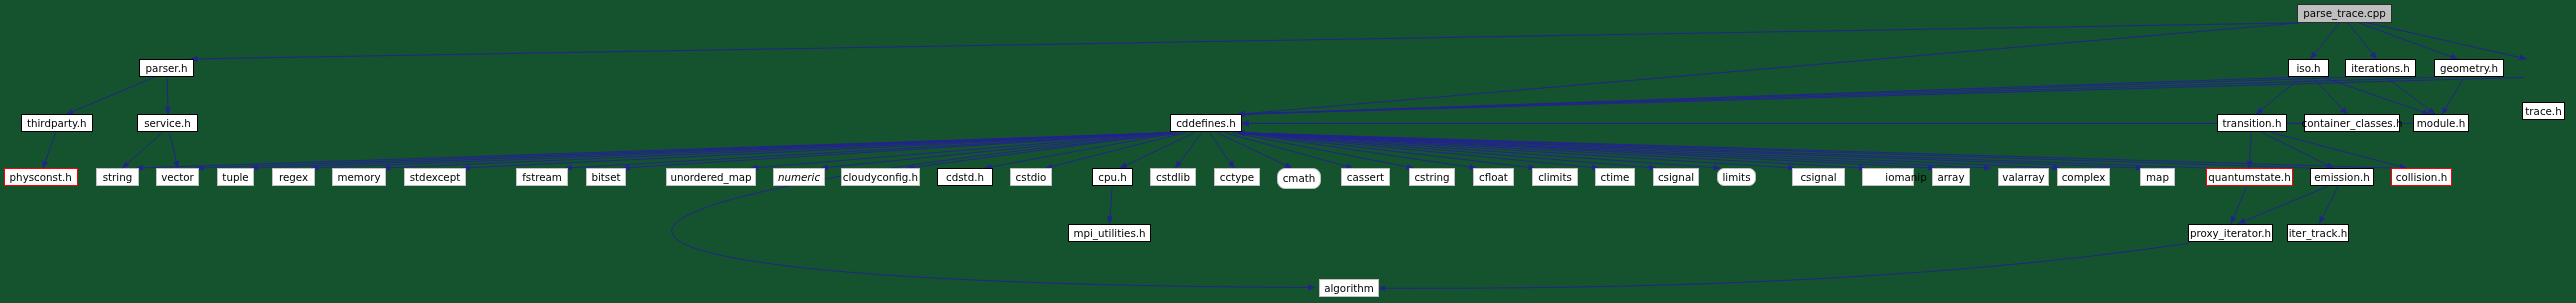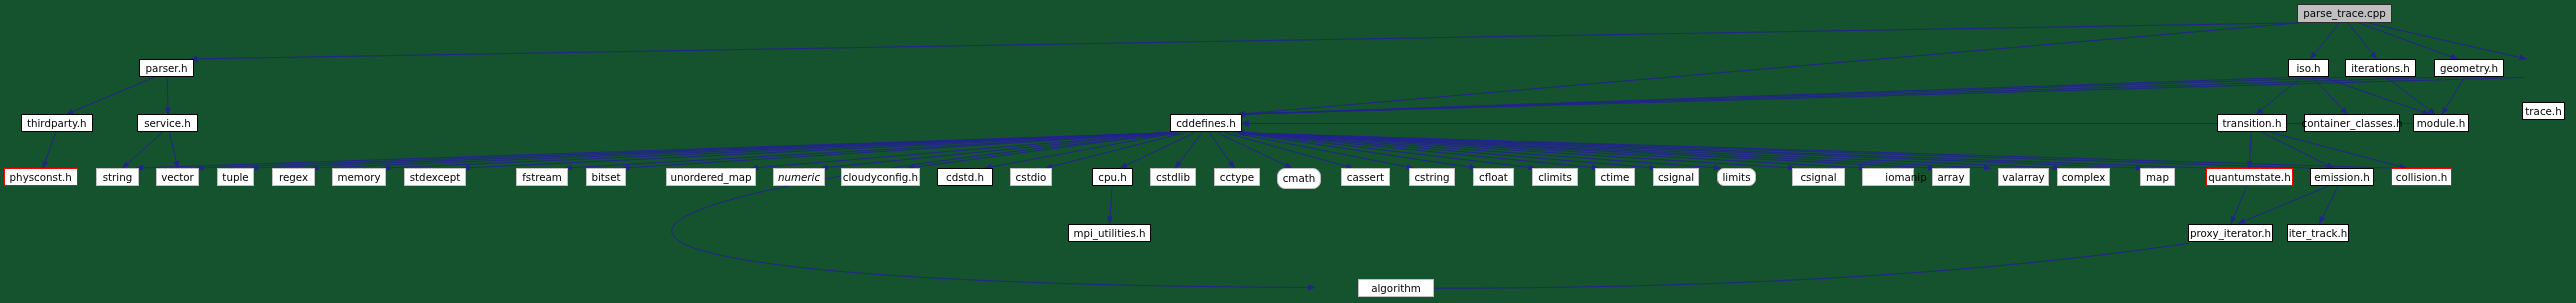--- a/index.html
+++ b/index.html
@@ -135,16 +135,16 @@
       <div class="node node-std" style="left: 1932px; top: 168px; width: 38px; height: 18.4px;">array</div>
       <div class="node node-std" style="left: 1988px; top: 168px; width: 51px; height: 18.4px; margin-left: 10px;">valarray</div>
       <div class="node node-std" style="left: 2057px; top: 168px; width: 53px; height: 18.4px;">complex</div>
       <div class="node node-std" style="left: 2140px; top: 168px; width: 35px; height: 18.4px;">map</div>
       <div class="node node-red" style="left: 2206px; top: 168px; width: 87px; height: 18.4px;">quantumstate.h</div>
       <div class="node node-doc" style="left: 2310px; top: 168px; width: 64px; height: 18.4px;">emission.h</div>
       <div class="node node-red" style="left: 2391px; top: 168px; width: 61px; height: 18.4px;">collision.h</div>
       <div class="node node-doc" style="left: 1068px; top: 224px; width: 83px; height: 18.4px;">mpi_utilities.h</div>
       <div class="node node-doc" style="left: 2188px; top: 224px; width: 85px; height: 18.4px;">proxy_iterator.h</div>
       <div class="node node-doc" style="left: 2287px; top: 224px; width: 62px; height: 18.4px;">iter_track.h</div>
-      <div class="node node-std" style="left: 1358px; top: 279px; width: 76px; height: 18.4px;">algorithm</div>
+      <div class="node node-std" style="left: 1319px; top: 279px; width: 60px; height: 18.4px;">algorithm</div>
     </div>
 </div>
 
 
 </body></html>

